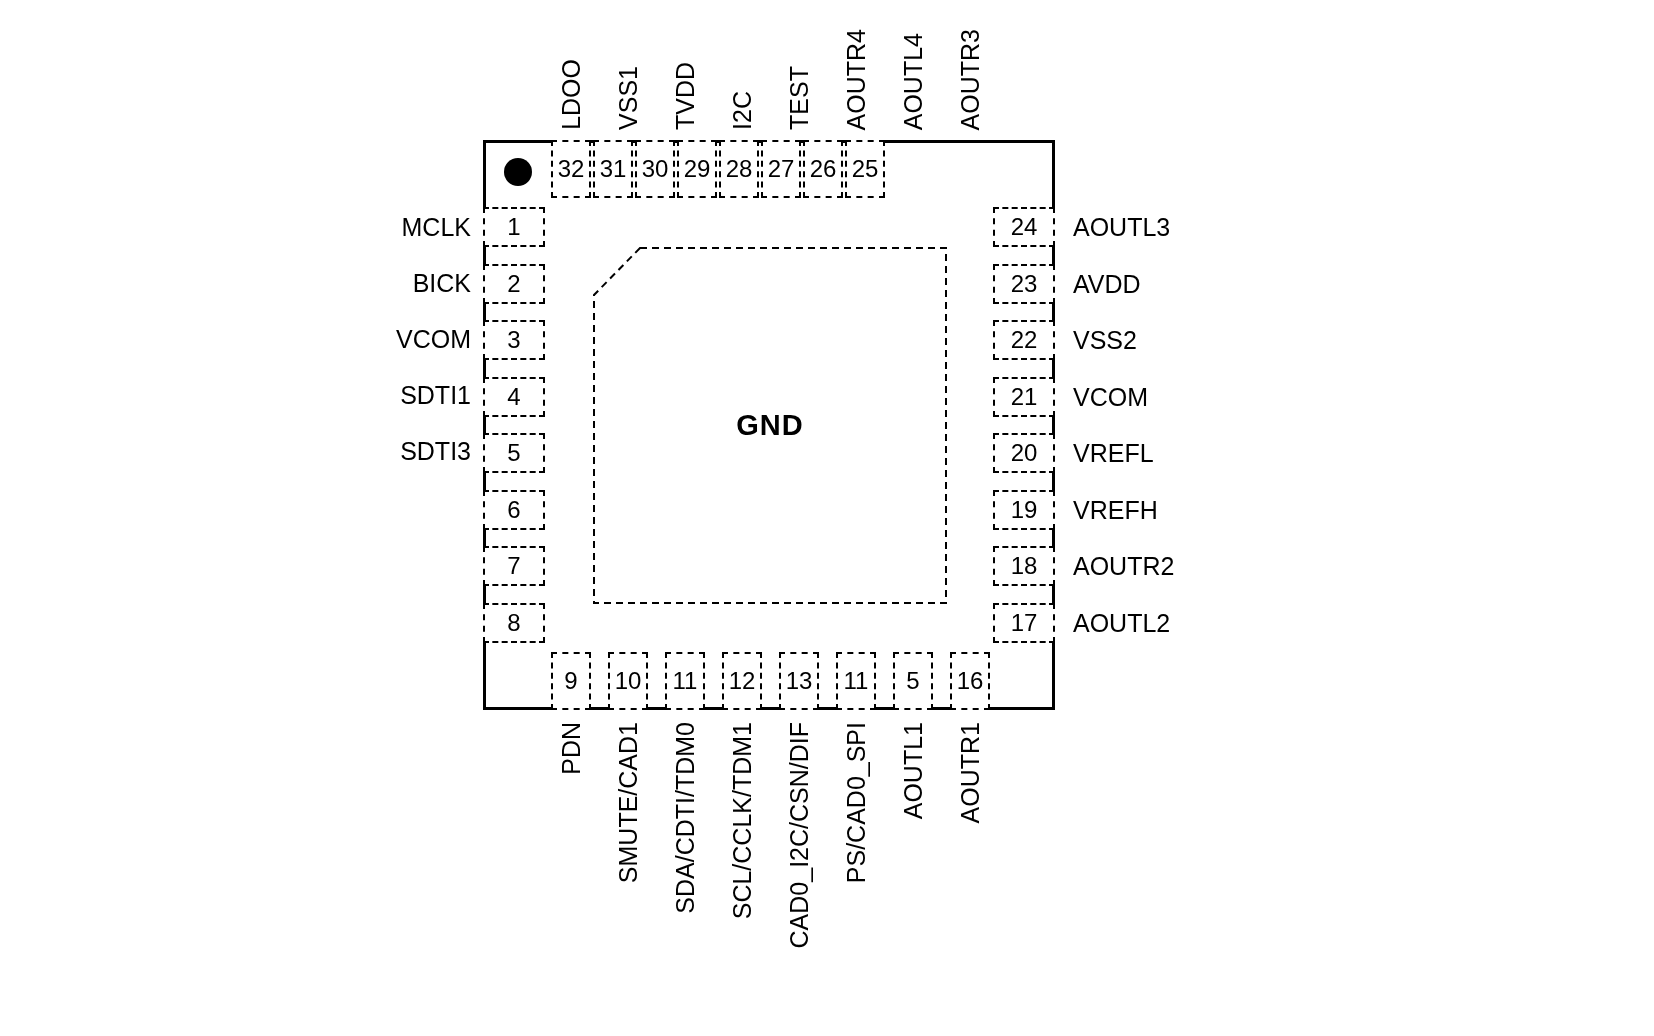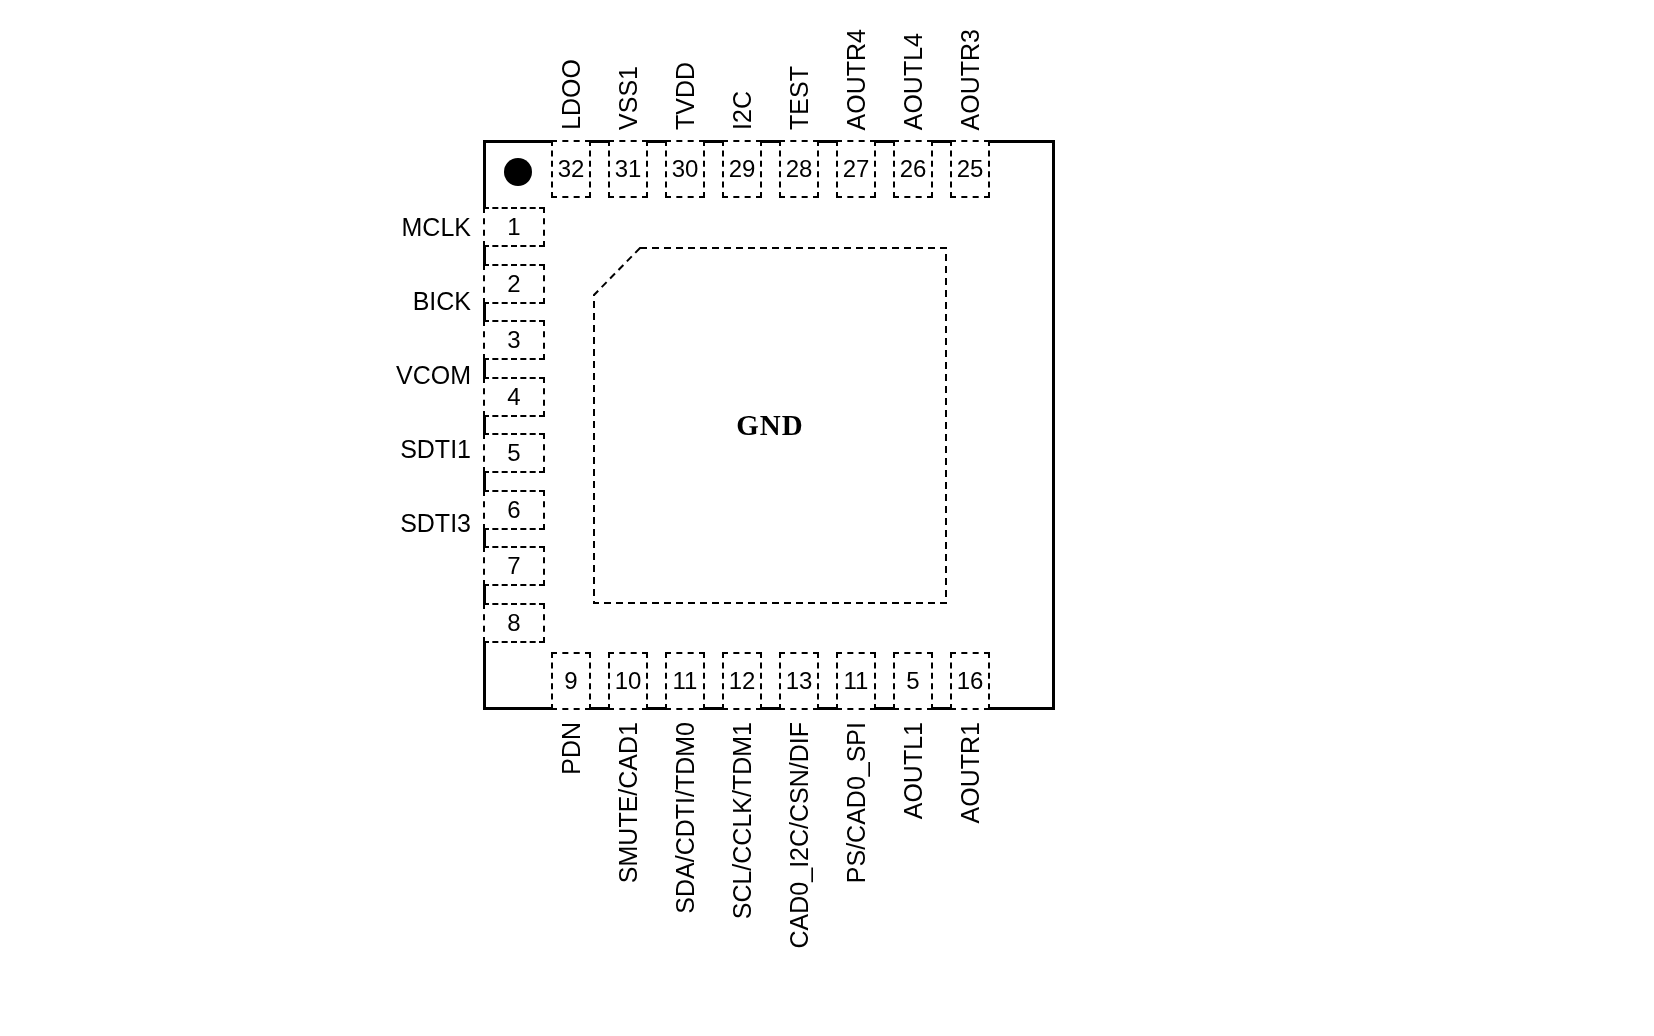--- a/index.html
+++ b/index.html
@@ -18,40 +18,40 @@
     border:3px solid #000;
     background:#ffffff;
   }
   .pin1-dot {
     position:absolute; left:504px; top:158px;
     width:28px; height:28px;
     border-radius:50%;
     background:#000;
   }
   
-  .pins-top    { position:absolute; left:551px; top:140px; display:flex; gap:17px; }
+  .pins-top    { position:absolute; left:551px; top:140px; display:flex; gap:2px; }
   .pins-bottom { position:absolute; left:551px; top:652px; display:flex; gap:17px; }
   .pin-v {
     width:40px; height:58px;
     border:2px dashed #000;
     display:flex; align-items:center; justify-content:center;
     font-size:24px; background:#fff;
   }
   .pins-left  { position:absolute; left:483px; top:207px; display:flex; flex-direction:column; gap:16.5px; }
   .pins-right { position:absolute; left:993px; top:207px; display:flex; flex-direction:column; gap:16.5px; }
   .pin-h {
     width:62px; height:40px;
     border:2px dashed #000;
     display:flex; align-items:center; justify-content:center;
     font-size:24px; background:#fff;
   }
   
   .labels-left {
     position:absolute; left:0; top:207px; width:471px;
-    display:flex; flex-direction:column; gap:34px;
+    display:flex; flex-direction:column; gap:16px;
     text-align:right;
   }
   .labels-right {
     position:absolute; left:1073px; top:207px;
     display:flex; flex-direction:column; gap:16.5px;
     text-align:left;
   }
   .hlbl { height:40px; line-height:40px; font-size:25px; white-space:nowrap; }
   
   .labels-top {
@@ -68,21 +68,21 @@
     transform:rotate(180deg);
     white-space:nowrap;
     font-size:25px;
   }
   
   .gnd-svg { position:absolute; left:593px; top:247px; }
   .gnd-label {
     position:absolute; left:593px; top:247px;
     width:354px; height:357px;
     display:flex; align-items:center; justify-content:center;
-    font-size:29px; font-weight:bold; letter-spacing:1px;font-family:Liberation Serif, serif;
+    font-size:29px; font-weight:bold; letter-spacing:1px;
   }
 </style>
 </head>
 <body>
 
 <div class="canvas">
 
   <div class="chip"></div>
   <div class="pin1-dot"></div>
 
@@ -173,21 +173,57 @@
   </div>
 
   <div class="labels-left">
     <div class="hlbl">MCLK</div>
     <div class="hlbl">BICK</div>
     <div class="hlbl">VCOM</div>
     <div class="hlbl">SDTI1</div>
     <div class="hlbl">SDTI3</div>
   </div>
 
-
+  <div class="pins-right">
+    <div class="pin-h">
+        <span>24</span>
+      </div>
+    <div class="pin-h">
+        <span>23</span>
+      </div>
+    <div class="pin-h">
+        <span>22</span>
+      </div>
+    <div class="pin-h">
+        <span>21</span>
+      </div>
+    <div class="pin-h">
+        <span>20</span>
+      </div>
+    <div class="pin-h">
+        <span>19</span>
+      </div>
+    <div class="pin-h">
+        <span>18</span>
+      </div>
+    <div class="pin-h">
+        <span>17</span>
+      </div>
+  </div>
+
+  <div class="labels-right">
+    <div class="hlbl">AOUTL3</div>
+    <div class="hlbl">AVDD</div>
+    <div class="hlbl">VSS2</div>
+    <div class="hlbl">VCOM</div>
+    <div class="hlbl">VREFL</div>
+    <div class="hlbl">VREFH</div>
+    <div class="hlbl">AOUTR2</div>
+    <div class="hlbl">AOUTL2</div>
+  </div>
 
   <div class="pins-bottom">
     <div class="pin-v">
         <span>9</span>
       </div>
     <div class="pin-v">
         <span>10</span>
       </div>
     <div class="pin-v">
         <span>11</span>

